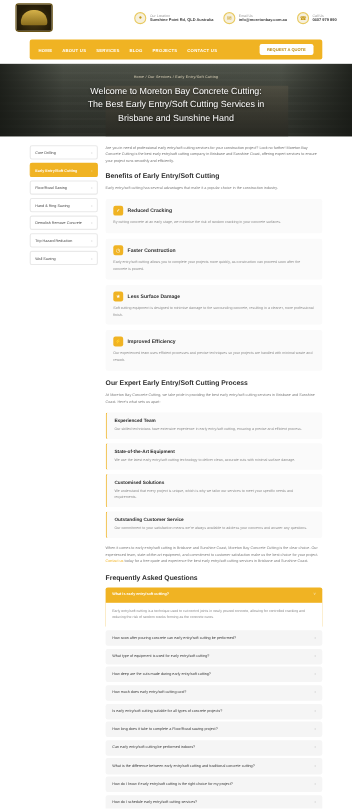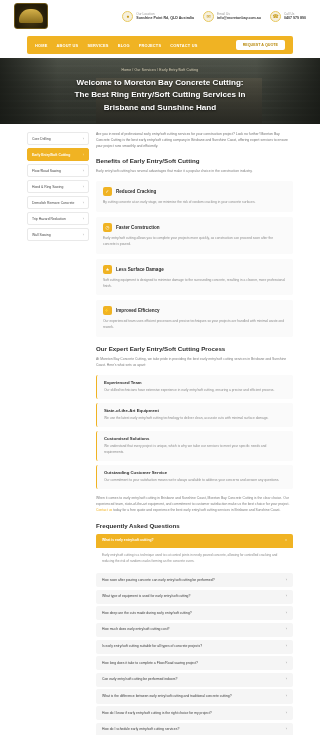--- a/index.html
+++ b/index.html
@@ -75,21 +75,21 @@
   .hero::after {
     content: ""; position: absolute; left: 30%; right: 18%; bottom: 0; top: 30%;
     background: linear-gradient(180deg, rgba(90,85,70,.55), rgba(40,40,34,.85));
   }
   .crumb {
     position: relative; z-index: 2; font-size: 3.3px; color: #e2d8bd;
     margin-bottom: 5px; letter-spacing: .2px;
   }
   .hero-title {
     position: relative; z-index: 2; text-align: center;
-    font-size: 8.1px; line-height: 1.5; color: #fff; font-weight: bold;
+    font-size: 8.1px; line-height: 1.5; color: #fff; font-weight: normal;
     text-shadow: 0 1px 2px rgba(0,0,0,.6);
   }
 
   
   .body-wrap { display: flex; gap: 7px; padding: 8px 27px 10px; }
   .sidebar { width: 62px; flex: none; }
   .side-item {
     background: #fff; border: 1px solid #e9e9e9; border-radius: 2px;
     font-size: 3.4px; color: #4a4a4a; padding: 3.5px 4px;
     margin-bottom: 3px; display: flex; align-items: center;
@@ -189,21 +189,21 @@
         <span class="nav-item">CONTACT US</span>
       </div>
       <span class="nav-cta">REQUEST A QUOTE</span>
     </div>
   </div>
 
   <div class="hero">
     <div class="crumb">Home / Our Services / Early Entry/Soft Cutting</div>
     <div class="hero-title">
       <div>Welcome to Moreton Bay Concrete Cutting:</div>
-      <div>The Best Ring Entry/Soft Cutting Services in</div>
+      <div>The Best Early Entry/Soft Cutting Services in</div>
       <div>Brisbane and Sunshine Hand</div>
     </div>
   </div>
 
   <div class="body-wrap">
 
     <div class="sidebar">
       <div class="side-item">
         <span>Core Drilling</span>
         <span class="side-arrow">›</span>

